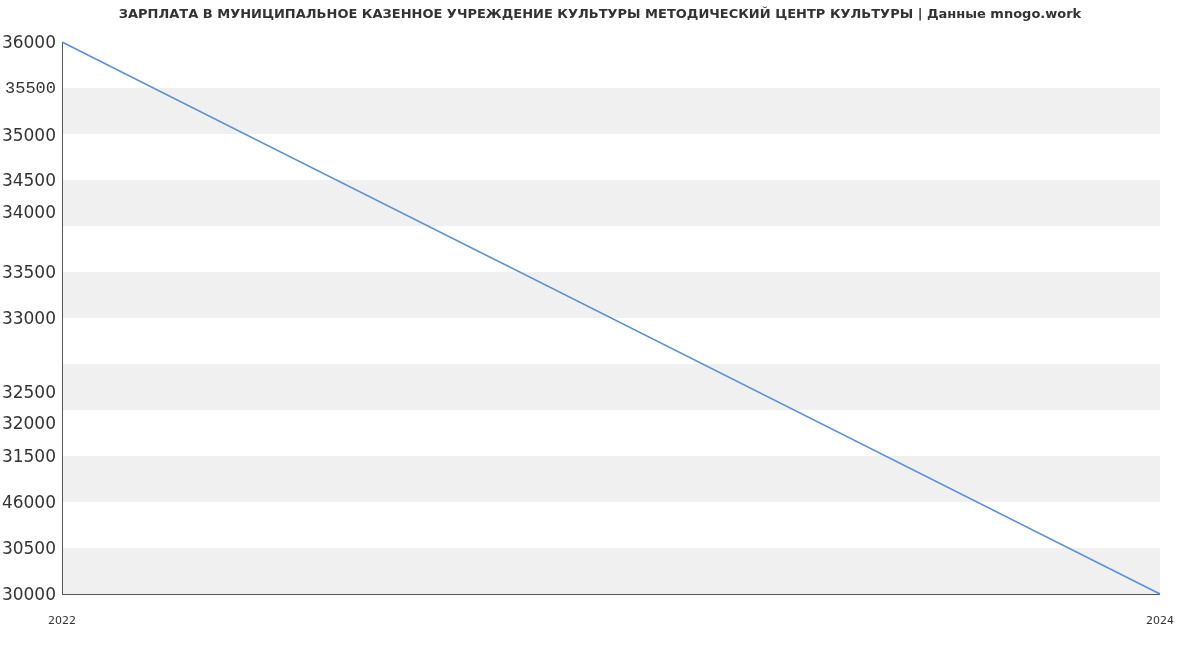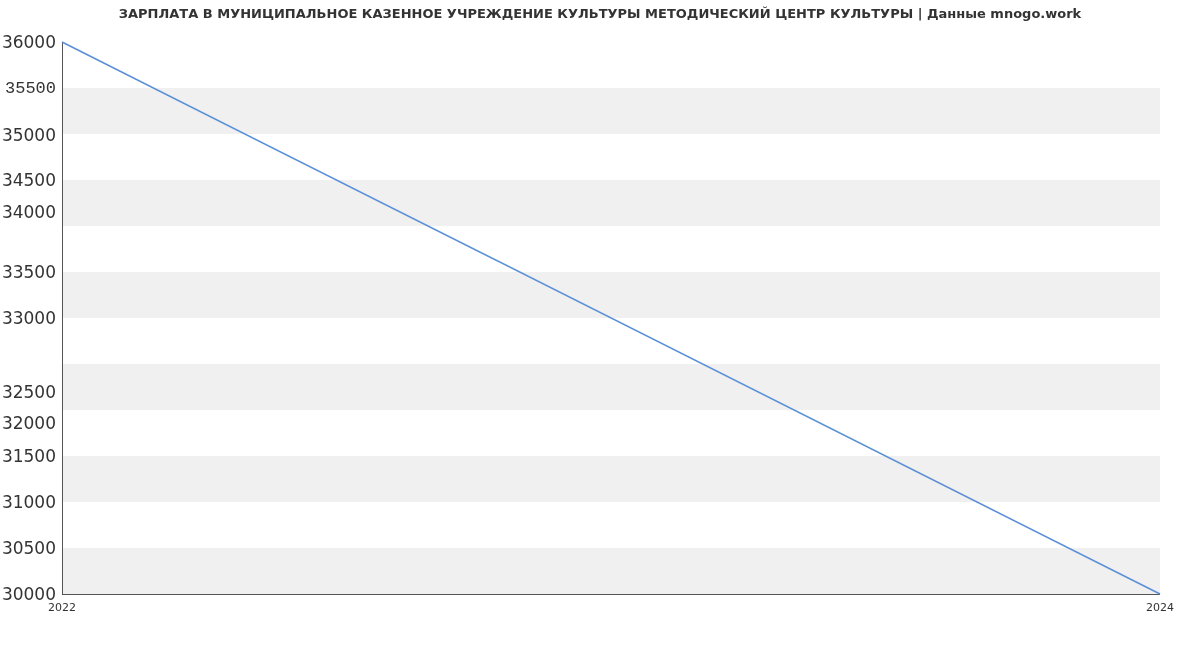--- a/index.html
+++ b/index.html
@@ -53,21 +53,21 @@
     right: 100%;
     margin-right: 6px;
     transform: translateY(-50%);
     font-size: 17px;
     color: #333;
     white-space: nowrap;
   }
   .xtick-label {
     position: absolute;
     top: 100%;
-    margin-top: 7px;
+    margin-top: 20px;
     transform: translateX(-50%);
     font-size: 11px;
     color: #333;
     white-space: nowrap;
   }
   .line-svg {
     position: absolute;
     left: 0;
     top: 0;
     width: 100%;
@@ -93,21 +93,21 @@
       <div class="band" style="top: 368px; height: 46px; background: rgb(255, 255, 255);"></div>
       <div class="band" style="top: 414px; height: 46px; background: rgb(240, 240, 240);"></div>
       <div class="band" style="top: 460px; height: 46px; background: rgb(255, 255, 255);"></div>
       <div class="band" style="top: 506px; height: 46px; background: rgb(240, 240, 240);"></div>
     <div class="yaxis-line"></div>
     <svg class="line-svg" id="line-svg" preserveAspectRatio="none" viewBox="0 0 1098 552">
         <polyline points="0,0 1098,552" fill="none" stroke="#5b8fd6" stroke-width="1.6"></polyline>
       </svg>
   <div class="ytick-label" style="top: 552px;">30000</div>
       <div class="ytick-label" style="top: 506px;">30500</div>
-      <div class="ytick-label" style="top: 460px;">31000</div>
+      <div class="ytick-label" style="top: 460px;">46000</div>
       <div class="ytick-label" style="top: 414px;">31500</div>
       <div class="ytick-label" style="top: 381px;">32000</div>
       <div class="ytick-label" style="top: 304px; margin-top: 46px;">32500</div>
       <div class="ytick-label" style="top: 276px;">33000</div>
       <div class="ytick-label" style="top: 230px;">33500</div>
       <div class="ytick-label" style="top: 170px;">34000</div>
       <div class="ytick-label" style="top: 138px;">34500</div>
       <div class="ytick-label" style="top: 93px;">35000</div>
       <div class="ytick-label" style="top: 46px; font-family: Liberation Mono, monospace;">35500</div>
       <div class="ytick-label" style="top: 0px;">36000</div>

